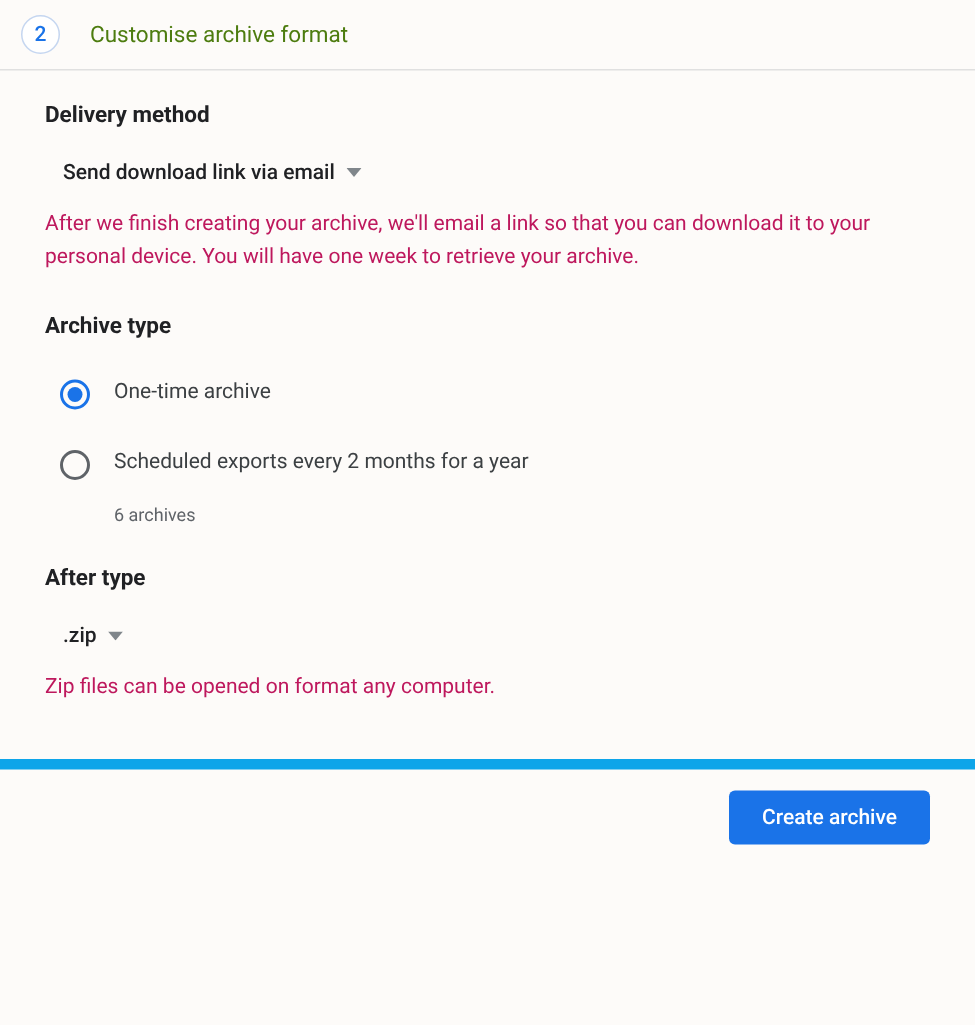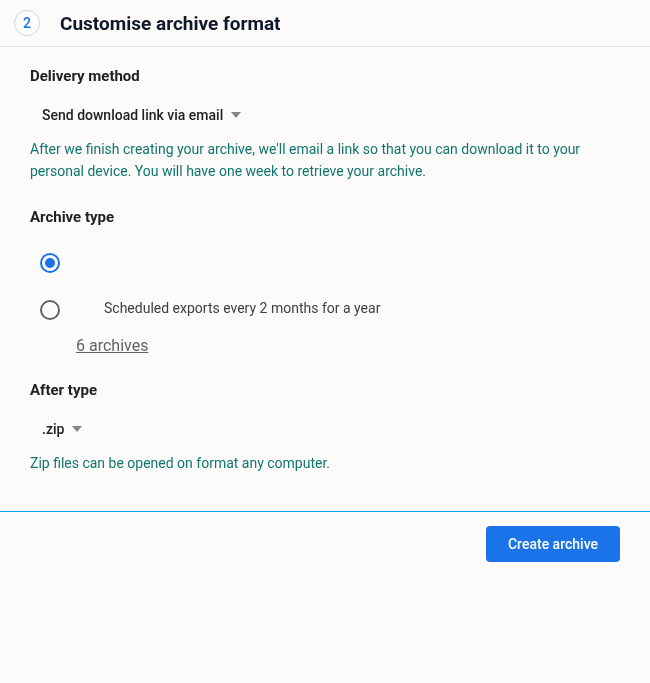--- a/index.html
+++ b/index.html
@@ -31,23 +31,23 @@
       display: flex;
       align-items: center;
       justify-content: center;
       font-size: 14px;
       font-weight: 500;
       color: #1a73e8;
       margin-right: 20px;
       background: #fff;
     }
     .step-title {
-      font-size: 19px;
-      font-weight: 700;
-      color: #0f172a;
+      font-size: 15px;
+      font-weight: 400;
+      color: #4d7c0f;
     }
     .faded-line {
       position: absolute;
       top: 10px;
       left: 50px;
       right: 14px;
       color: rgba(60,64,67,0.18);
       font-size: 14px;
       white-space: nowrap;
       overflow: hidden;
@@ -82,21 +82,21 @@
       display: inline-flex;
     }
     .dropdown-arrow svg {
       width: 10px;
       height: 6px;
       fill: #80868b;
     }
     .description {
       font-size: 14px;
       line-height: 1.55;
-      color: #0f766e;
+      color: #be185d;
     }
     .radio-group {
       margin-top: 4px;
     }
     .radio-option {
       display: flex;
       align-items: flex-start;
       padding: 8px 0 8px 10px;
       cursor: pointer;
     }
@@ -123,29 +123,28 @@
     }
     .radio-circle.unselected {
       border: 2px solid #5f6368;
     }
     .radio-label {
       font-size: 14px;
       color: #3c4043;
       line-height: 1.4;
     }
     .radio-sublabel {
-      font-size: 16px;
+      font-size: 12px;
       color: #5f6368;
       margin-left: 46px;
       margin-top: 8px;
       margin-bottom: 6px;
-      text-decoration: underline;
     }
     .footer {
-      border-top: 1px solid #0ea5e9;
+      border-top: 7px solid #0ea5e9;
       padding: 14px 30px;
       display: flex;
       justify-content: flex-end;
       background: #fdfbf9;
     }
     .create-btn {
       background: #1a73e8;
       color: #fff;
       font-size: 14px;
       font-weight: 500;
@@ -177,22 +176,23 @@
       </span>
     </div>
     <div class="description">After we finish creating your archive, we'll email a link so that you can download it to your personal device. You will have one week to retrieve your archive.</div>
   </div>
 
   <div class="section">
     <div class="section-title">Archive type</div>
     <div class="radio-group">
       <div class="radio-option">
         <div class="radio-circle selected"></div>
+        <div class="radio-label">One-time archive</div>
       </div>
-      <div class="radio-option" style="margin-top:10px;gap:28px;">
+      <div class="radio-option" style="margin-top:10px;">
         <div class="radio-circle unselected"></div>
         <div class="radio-label">Scheduled exports every 2 months for a year</div>
       </div>
       <div class="radio-sublabel">6 archives</div>
     </div>
   </div>
 
   <div class="section">
     <div class="section-title">After type</div>
     <div class="dropdown">

